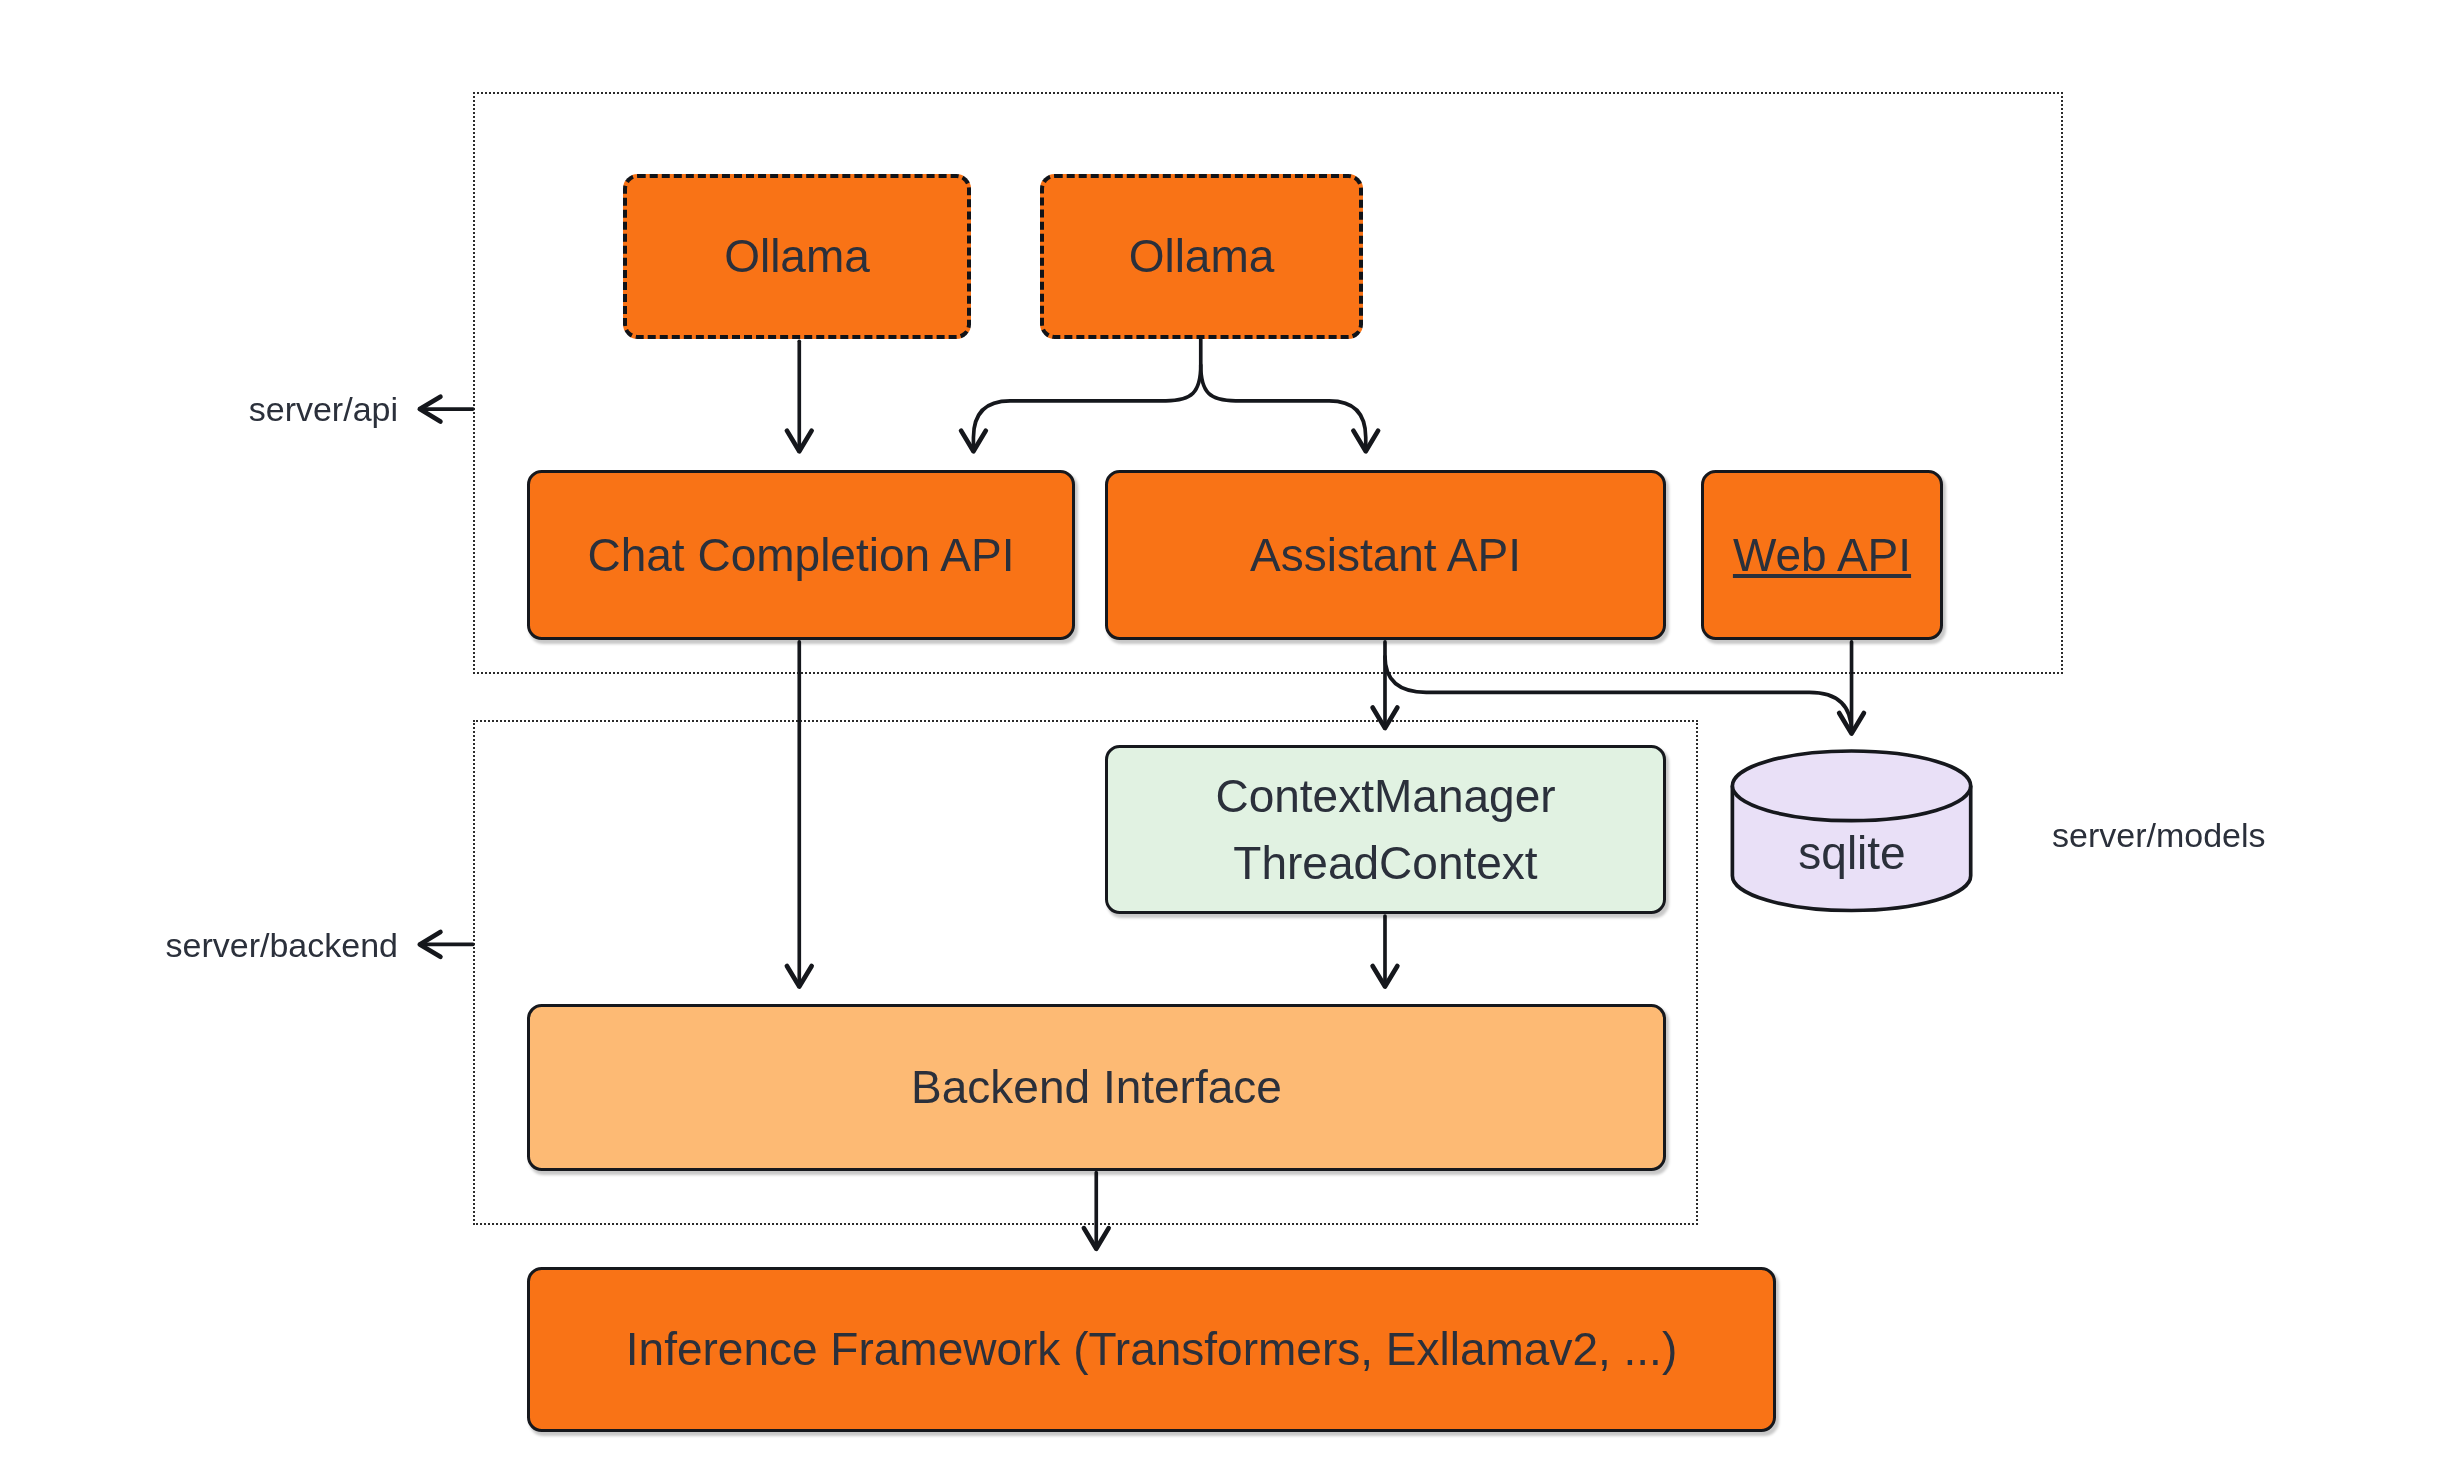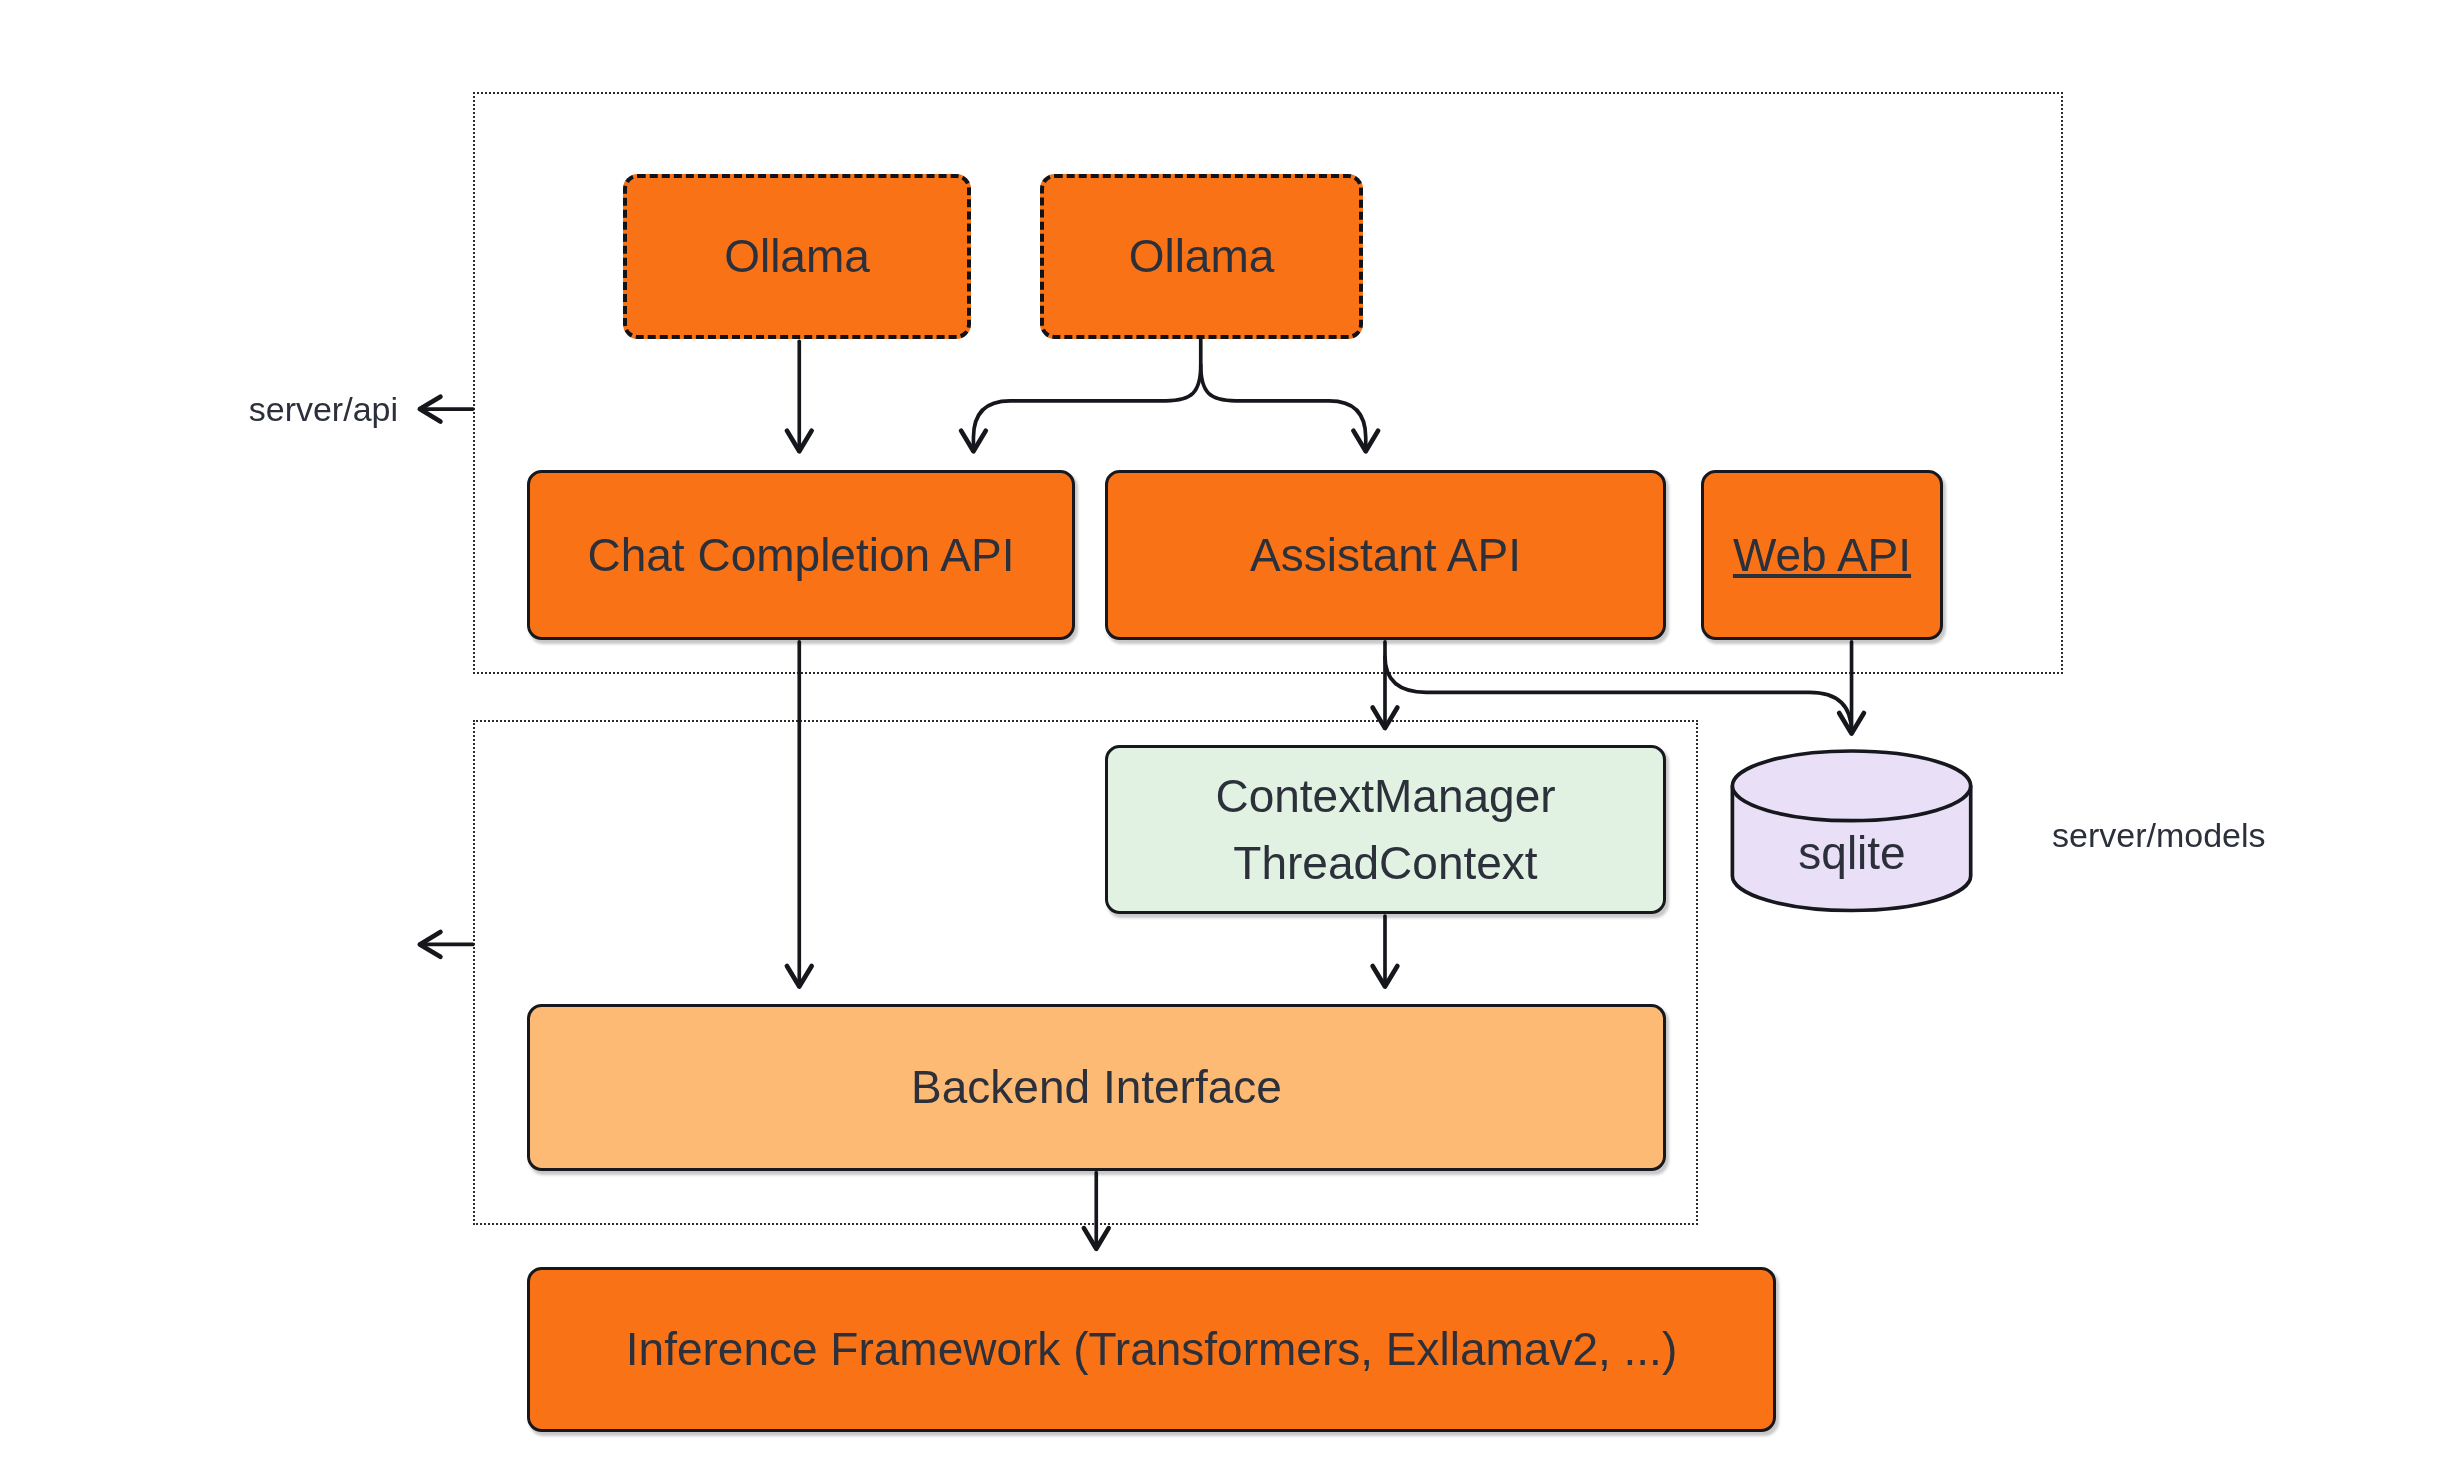--- a/index.html
+++ b/index.html
@@ -128,16 +128,17 @@
   <div class="node solid yellow node-backend">
     <span>Backend Interface</span>
   </div>
   <div class="node solid blue node-inference">
     <span>Inference Framework (Transformers, Exllamav2, ...)</span>
   </div>
 
   <div class="sqlite-label">sqlite</div>
 
   <div class="side-label label-api">server/api</div>
+  <div class="side-label label-backend">server/backend</div>
   <div class="side-label label-models">server/models</div>
 
 </div>
 
 
 </body></html>

